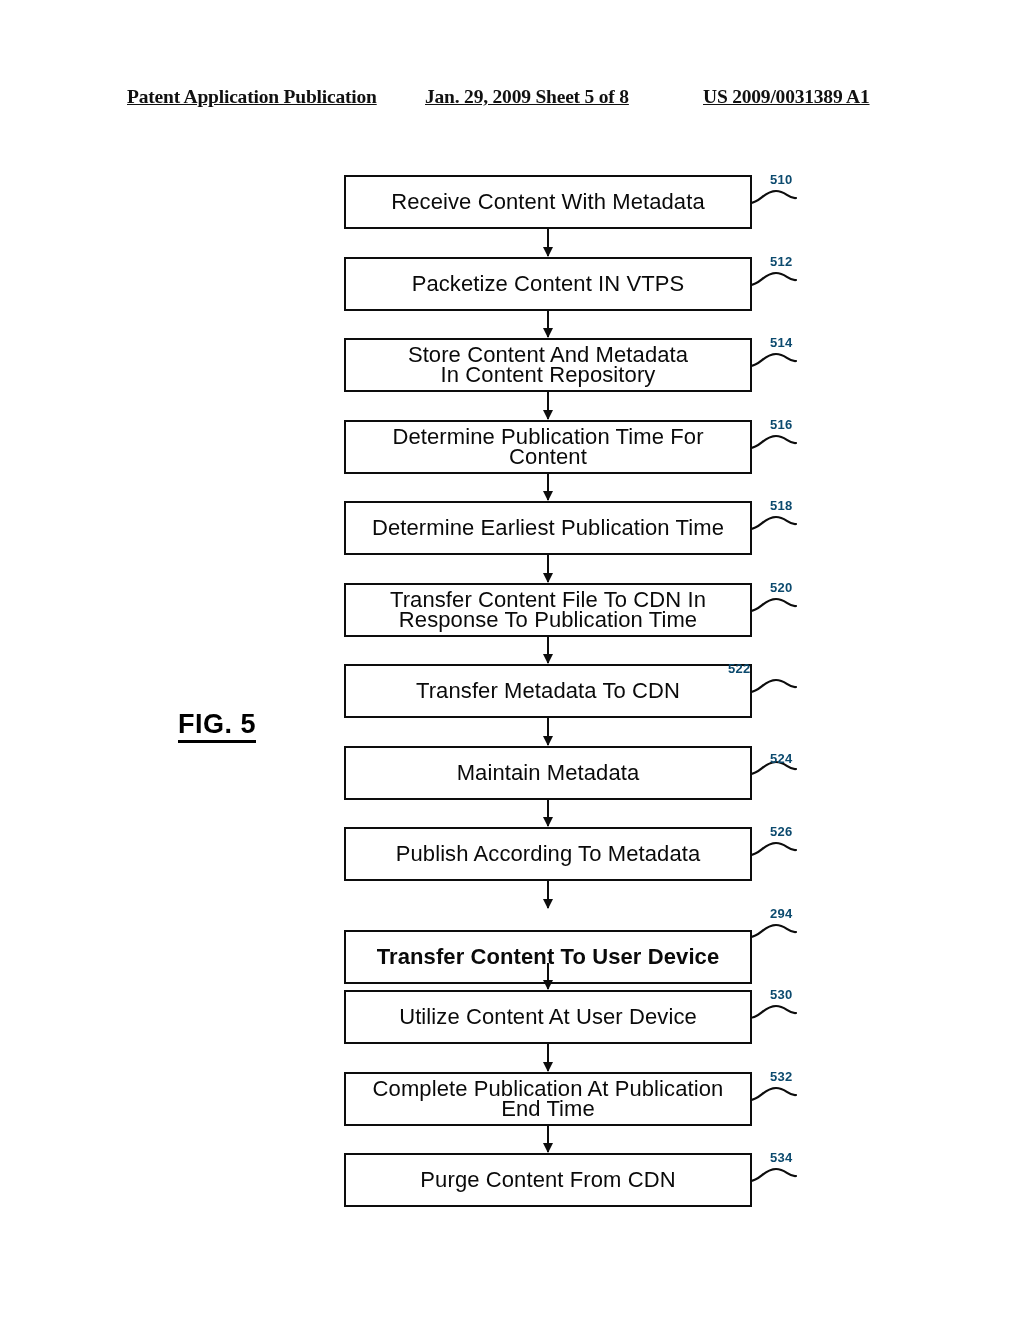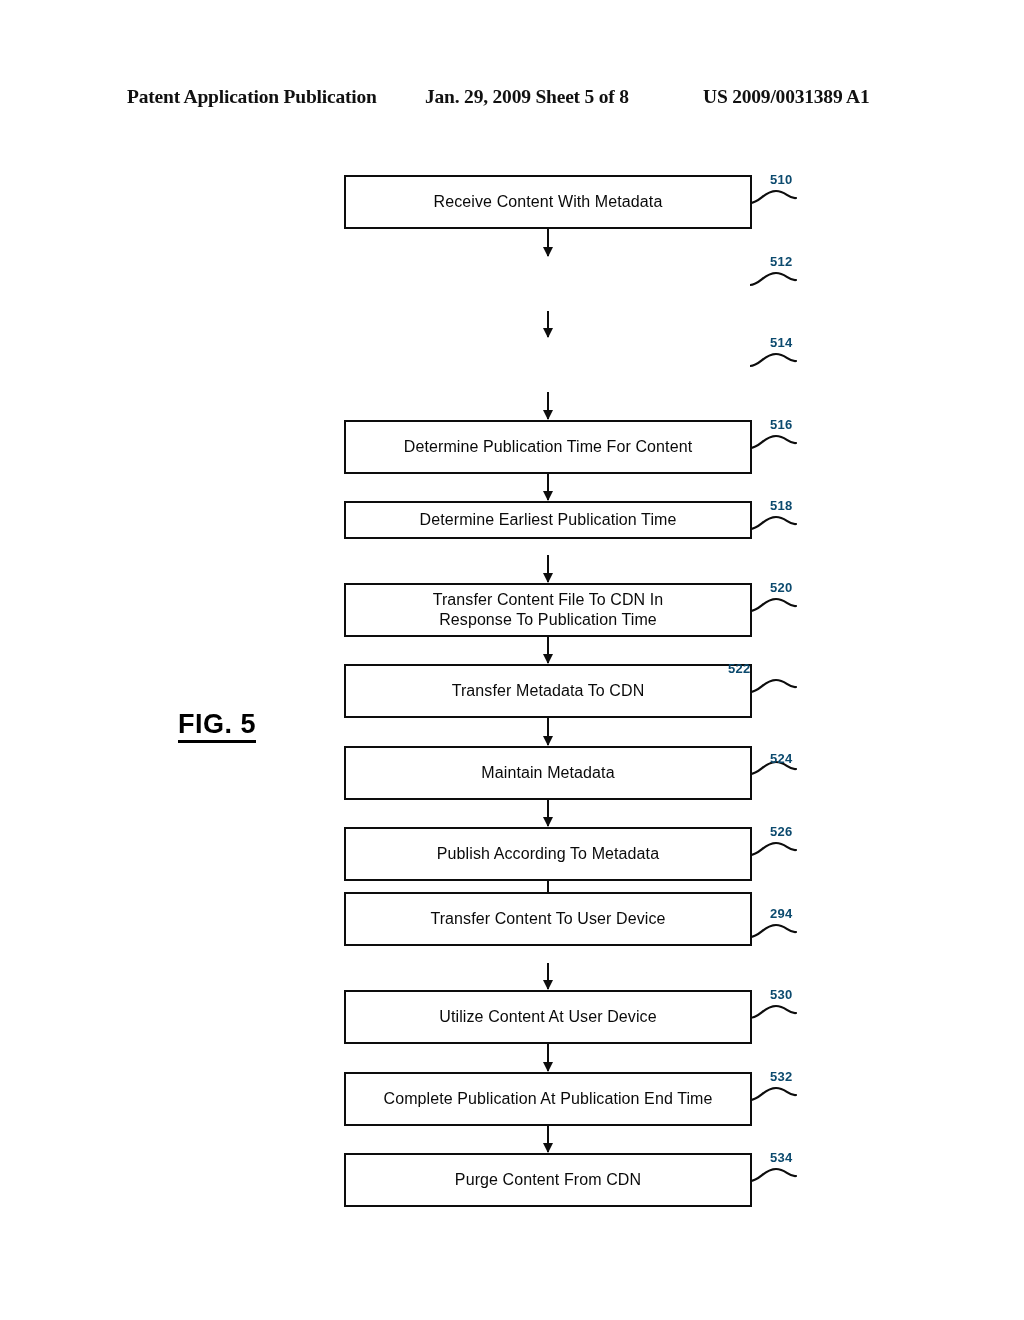--- a/index.html
+++ b/index.html
@@ -25,20 +25,21 @@
     height: 30px;
   }
   #page-header .hdr-item {
     position: absolute;
     font-family: "Liberation Serif", serif;
     font-weight: bold;
     font-size: 19.5px;
     letter-spacing: -0.2px;
     white-space: nowrap;
     color: #111111;
+    text-decoration: underline;
   }
   #hdr-pub   { left: 127px; top: 0; }
   #hdr-date  { left: 425px; top: 0; }
   #hdr-num   { left: 703px; top: 0; }
 
   
   #fig-label {
     position: absolute;
     left: 178px;
     top: 711px;
@@ -68,21 +69,21 @@
     box-sizing: border-box;
     border: 2.2px solid #0d0d0d;
     background: #ffffff;
     display: flex;
     align-items: center;
     justify-content: center;
     text-align: center;
   }
   .fc-node .fc-text {
     font-family: "Liberation Sans", sans-serif;
-    font-size: 16px;
+    font-size: 22px;
     line-height: 20px;
     color: #0a0a0a;
     letter-spacing: 0.1px;
     white-space: pre-line;
     padding: 0 8px;
   }
 
   
   .fc-arrow {
     position: absolute;
@@ -134,39 +135,46 @@
 
 <div id="flowchart">
     <div class="fc-node" style="top: 175px; height: 54px;">
       <div class="fc-text">Receive Content With Metadata</div>
     </div>
     <div class="fc-lead" style="top: 183px;"><svg width="56" height="22" viewBox="0 0 56 22">
         <path d="M0 20 C 10 20, 14 8, 26 8 C 36 8, 38 16, 46 15" fill="none" stroke="#0d0d0d" stroke-width="2.2" stroke-linecap="round"></path>
       </svg></div>
     <div class="fc-ref" style="left: 770px; top: 172px;">510</div>
     <div class="fc-arrow" style="top: 229px; height: 26.5px;"></div>
+    <div class="fc-node" style="top: 256.5px; height: 54px;">
+      <div class="fc-text">Packetize Content IN VTPS</div>
+    </div>
     <div class="fc-lead" style="top: 264.5px;"><svg width="56" height="22" viewBox="0 0 56 22">
         <path d="M0 20 C 10 20, 14 8, 26 8 C 36 8, 38 16, 46 15" fill="none" stroke="#0d0d0d" stroke-width="2.2" stroke-linecap="round"></path>
       </svg></div>
     <div class="fc-ref" style="left: 770px; top: 253.5px;">512</div>
     <div class="fc-arrow" style="top: 310.5px; height: 26.5px;"></div>
+    <div class="fc-node" style="top: 338px; height: 54px;">
+      <div class="fc-text">Store Content And Metadata
+In Content Repository</div>
+    </div>
     <div class="fc-lead" style="top: 346px;"><svg width="56" height="22" viewBox="0 0 56 22">
         <path d="M0 20 C 10 20, 14 8, 26 8 C 36 8, 38 16, 46 15" fill="none" stroke="#0d0d0d" stroke-width="2.2" stroke-linecap="round"></path>
       </svg></div>
     <div class="fc-ref" style="left: 770px; top: 335px;">514</div>
     <div class="fc-arrow" style="top: 392px; height: 26.5px;"></div>
     <div class="fc-node" style="top: 419.5px; height: 54px;">
       <div class="fc-text">Determine Publication Time For Content</div>
     </div>
     <div class="fc-lead" style="top: 427.5px;"><svg width="56" height="22" viewBox="0 0 56 22">
         <path d="M0 20 C 10 20, 14 8, 26 8 C 36 8, 38 16, 46 15" fill="none" stroke="#0d0d0d" stroke-width="2.2" stroke-linecap="round"></path>
       </svg></div>
     <div class="fc-ref" style="left: 770px; top: 416.5px;">516</div>
     <div class="fc-arrow" style="top: 473.5px; height: 26.5px;"></div>
-    <div class="fc-node" style="top: 501px; height: 38px;">
+    <div class="fc-node" style="top: 501px; height: 54px;">
       <div class="fc-text">Determine Earliest Publication Time</div>
     </div>
     <div class="fc-lead" style="top: 509px;"><svg width="56" height="22" viewBox="0 0 56 22">
         <path d="M0 20 C 10 20, 14 8, 26 8 C 36 8, 38 16, 46 15" fill="none" stroke="#0d0d0d" stroke-width="2.2" stroke-linecap="round"></path>
       </svg></div>
     <div class="fc-ref" style="left: 770px; top: 498px;">518</div>
     <div class="fc-arrow" style="top: 555px; height: 26.5px;"></div>
     <div class="fc-node" style="top: 582.5px; height: 54px;">
       <div class="fc-text">Transfer Content File To CDN In
 Response To Publication Time</div>
@@ -193,21 +201,21 @@
     <div class="fc-ref" style="left: 770px; top: 751px;">524</div>
     <div class="fc-arrow" style="top: 799.5px; height: 26.5px;"></div>
     <div class="fc-node" style="top: 827px; height: 54px;">
       <div class="fc-text">Publish According To Metadata</div>
     </div>
     <div class="fc-lead" style="top: 835px;"><svg width="56" height="22" viewBox="0 0 56 22">
         <path d="M0 20 C 10 20, 14 8, 26 8 C 36 8, 38 16, 46 15" fill="none" stroke="#0d0d0d" stroke-width="2.2" stroke-linecap="round"></path>
       </svg></div>
     <div class="fc-ref" style="left: 770px; top: 824px;">526</div>
     <div class="fc-arrow" style="top: 881px; height: 26.5px;"></div>
-    <div class="fc-node" style="top: 892px; height: 54px;">
+    <div class="fc-node" style="top: 930px; height: 54px; font-weight: bold;">
       <div class="fc-text">Transfer Content To User Device</div>
     </div>
     <div class="fc-lead" style="top: 916.5px;"><svg width="56" height="22" viewBox="0 0 56 22">
         <path d="M0 20 C 10 20, 14 8, 26 8 C 36 8, 38 16, 46 15" fill="none" stroke="#0d0d0d" stroke-width="2.2" stroke-linecap="round"></path>
       </svg></div>
     <div class="fc-ref" style="left: 770px; top: 905.5px;">294</div>
     <div class="fc-arrow" style="top: 962.5px; height: 26.5px;"></div>
     <div class="fc-node" style="top: 990px; height: 54px;">
       <div class="fc-text">Utilize Content At User Device</div>
     </div>

